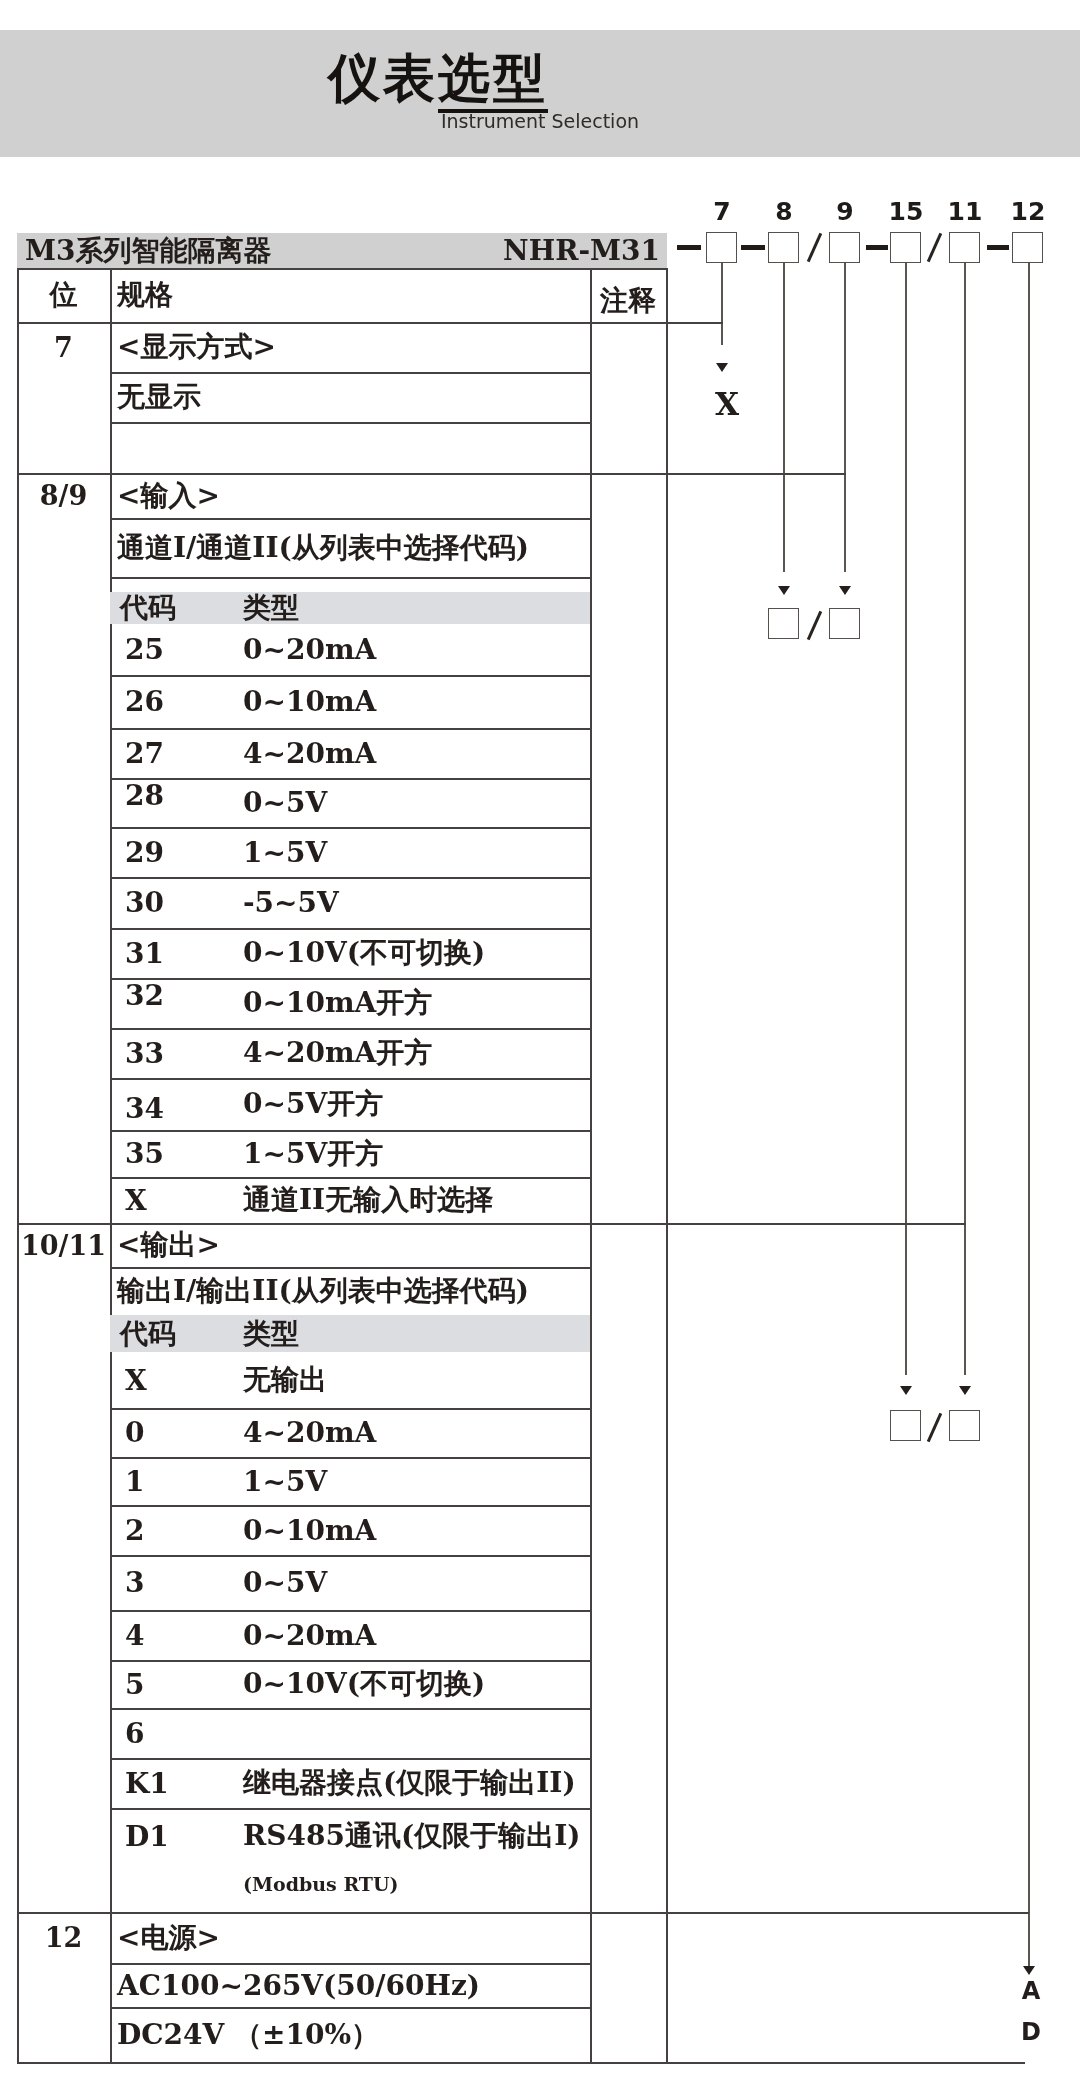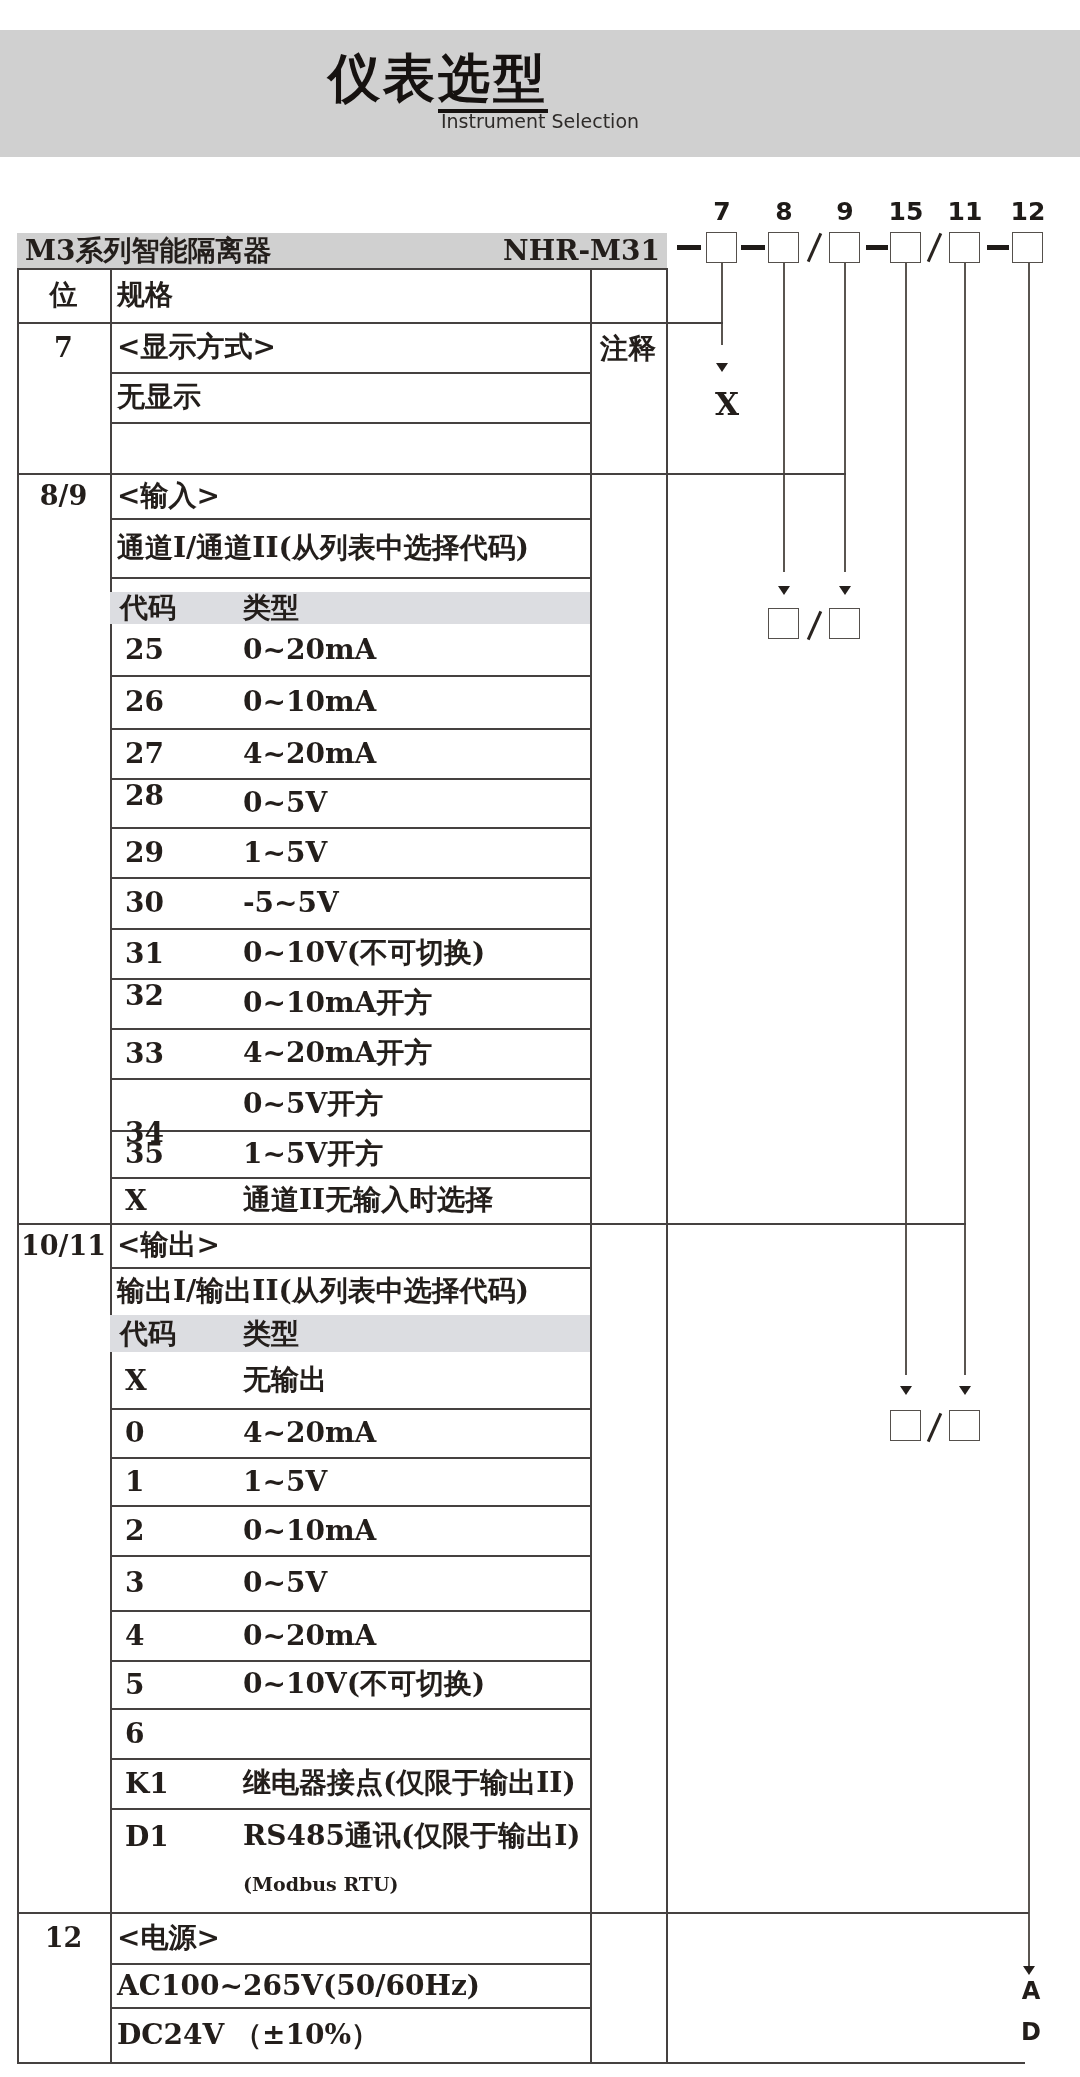--- a/index.html
+++ b/index.html
@@ -119,21 +119,21 @@
   <div class="h" style="left:110px;top:1708px;width:480px;"></div>
   <div class="h" style="left:110px;top:1758px;width:480px;"></div>
   <div class="h" style="left:110px;top:1808px;width:480px;"></div>
   <div class="h" style="left:17px;top:1912px;width:1012px;"></div>
   <div class="h" style="left:110px;top:1963px;width:480px;"></div>
   <div class="h" style="left:110px;top:2007px;width:480px;"></div>
   <div class="h" style="left:17px;top:2062px;width:1008px;"></div>
 
   <div class="t ctr" style="left:17px;top:268px;width:93px;height:54px;">位</div>
   <div class="t" style="left:117px;top:268px;height:54px;">规格</div>
-  <div class="t ctr" style="left:590px;top:268px;width:76px;height:66px;margin-top:48px;">注释</div>
+  <div class="t ctr" style="left:590px;top:268px;width:76px;height:66px;">注释</div>
 
   <div class="t ctr" style="left:17px;top:322px;width:93px;height:50px;font-size:27px;">7</div>
   <div class="t" style="left:117px;top:322px;height:50px;">&lt;显示方式&gt;</div>
   <div class="t" style="left:117px;top:372px;height:50px;">无显示</div>
 
   <div class="t ctr" style="left:17px;top:473px;width:93px;height:45px;font-size:27px;">8/9</div>
   <div class="t" style="left:117px;top:473px;height:45px;">&lt;输入&gt;</div>
   <div class="t" style="left:117px;top:518px;height:59px;">通道I/通道II(从列表中选择代码)</div>
 
   <div class="codeband" style="top:592px;height:32px;"></div>
@@ -151,21 +151,21 @@
   <div class="t" style="left:125px;top:827px;height:50px;">29</div>
   <div class="t" style="left:243px;top:827px;height:50px;">1~5V</div>
   <div class="t" style="left:125px;top:877px;height:51px;">30</div>
   <div class="t" style="left:243px;top:877px;height:51px;">-5~5V</div>
   <div class="t" style="left:125px;top:928px;height:50px;">31</div>
   <div class="t" style="left:243px;top:928px;height:50px;">0~10V(不可切换)</div>
   <div class="t" style="left:125px;top:978px;height:34px;">32</div>
   <div class="t" style="left:243px;top:978px;height:50px;">0~10mA开方</div>
   <div class="t" style="left:125px;top:1028px;height:50px;">33</div>
   <div class="t" style="left:243px;top:1028px;height:50px;">4~20mA开方</div>
-  <div class="t" style="left:125px;top:1078px;height:60px;margin-top:24px;">34</div>
+  <div class="t" style="left:125px;top:1078px;height:60px;">34</div>
   <div class="t" style="left:243px;top:1078px;height:52px;">0~5V开方</div>
   <div class="t" style="left:125px;top:1130px;height:47px;">35</div>
   <div class="t" style="left:243px;top:1130px;height:47px;">1~5V开方</div>
   <div class="t" style="left:125px;top:1177px;height:46px;">X</div>
   <div class="t" style="left:243px;top:1177px;height:46px;">通道II无输入时选择</div>
 
   <div class="t ctr" style="left:17px;top:1223px;width:93px;height:44px;font-size:27px;">10/11</div>
   <div class="t" style="left:117px;top:1223px;height:44px;">&lt;输出&gt;</div>
   <div class="t" style="left:117px;top:1267px;height:48px;">输出I/输出II(从列表中选择代码)</div>
 

